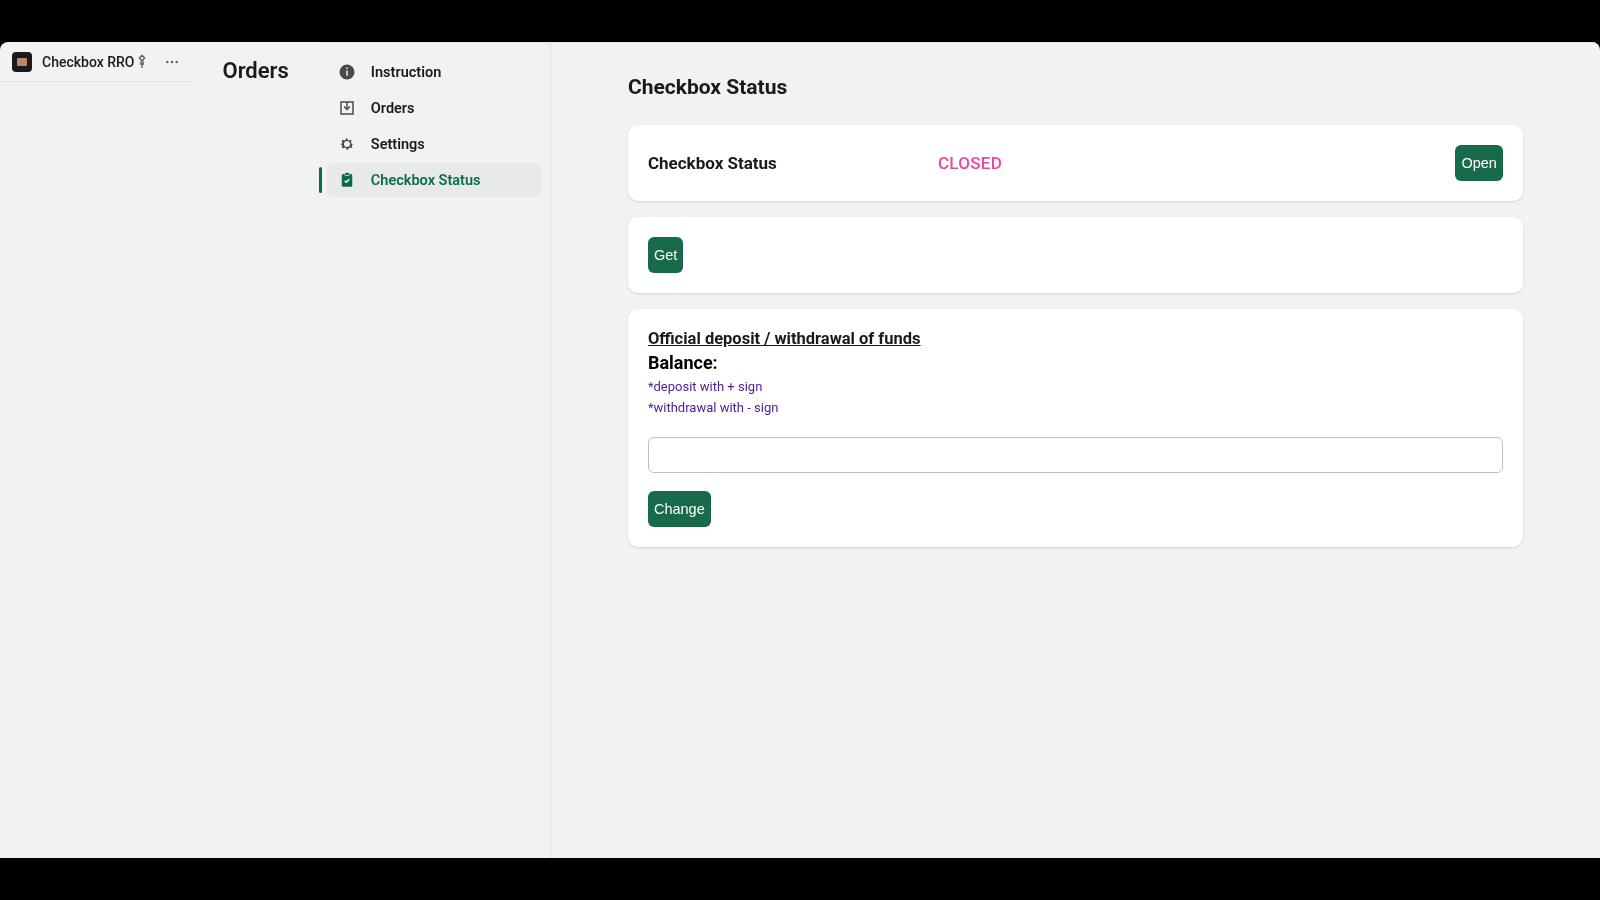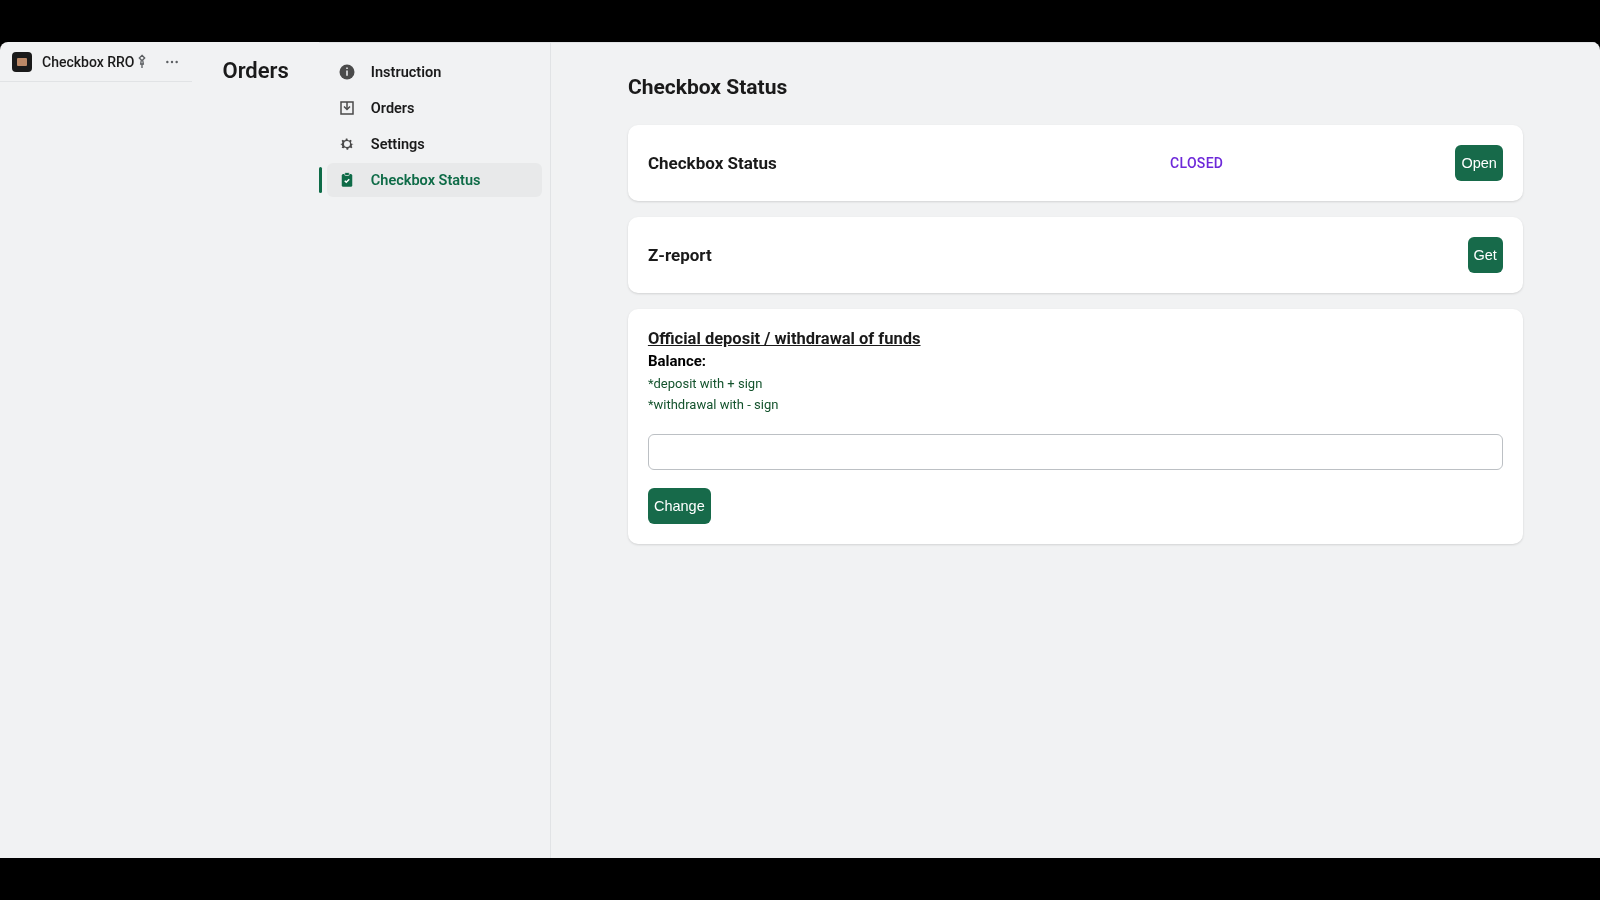--- a/index.html
+++ b/index.html
@@ -22,26 +22,26 @@
   .nav-item .icon { width: 20px; height: 20px; display:flex; align-items:center; justify-content:center; color:#4a4a4a;}
   .nav-item.active { background: #e8e9ea; color: #0e6b47; position:relative;}
   .nav-item.active::before{content:"";position:absolute;left:-8px;top:4px;bottom:4px;width:3px;background:#0e6b47;border-radius:2px;}
   .nav-item.active .icon { color: #0e6b47; }
   .content { flex: 1; overflow-y: auto; padding: 32px 0 40px; }
   .content-inner { width: 895px; margin: 0 auto; }
   .page-title { font-size: 21px; font-weight: 700; color: #1a1a1a; margin-bottom: 26px; }
   .card { background: #fff; border-radius: 10px; box-shadow: 0 1px 2px rgba(0,0,0,0.06), 0 1px 3px rgba(0,0,0,0.08); margin-bottom: 16px; padding: 20px; }
   .row-card { display: flex; align-items: center; }
   .row-card .label { flex: 0 0 290px; font-size: 17px; font-weight: 700; color:#1a1a1a;}
-  .row-card .status { flex: 1; color: #6d28d9; font-size: 14px; font-weight: 500; letter-spacing: 0.3px; text-align: center;}
+  .row-card .status { flex: 1; color: #ec4899; font-size: 17px; font-weight: 500; letter-spacing: 0.3px;}
   .row-card .actions { }
   .btn { background: #176a4a; color: #fff; border: none; border-radius: 6px; padding: 10px 6px; font-size: 14.5px; font-weight: 500; cursor: pointer; }
   .funds-card h3 { font-size: 16.5px; font-weight: 700; color:#1a1a1a; margin-bottom:4px;text-decoration:underline;}
-  .funds-card .balance { font-size: 15px; font-weight: 700; margin-bottom: 4px;}
-  .funds-card .hint { font-size: 13px; color: #14532d; line-height:1.6;}
+  .funds-card .balance { font-size: 18px; font-weight: 700; margin-bottom: 4px;}
+  .funds-card .hint { font-size: 13px; color: #4c1d95; line-height:1.6;}
   .funds-card input[type=text]{ width:100%; height:36px; border:1px solid #bcc0c4; border-radius:6px; margin-top:18px; margin-bottom:18px; padding:0 10px; font-size:14px;}
   .help-row { text-align: center; margin-top: 40px; }
   .help-row a { color: #2c6ecb; text-decoration: underline; font-size: 15px;}
   .help-row .info-badge{ display:inline-flex; width:18px;height:18px;border-radius:50%;background:#2c6ecb;color:#fff;vertical-align:middle;margin-right:8px;align-items:center;justify-content:center;font-size:12px;font-weight:700;font-style:italic;font-family:Georgia,serif;}
   .ext-icon{display:inline-block;vertical-align:middle;margin-left:4px;}
   svg{display:block;}
 </style>
 </head>
 <body>
 
@@ -119,21 +119,20 @@
 
         <div class="card row-card">
           <div class="label">Checkbox Status</div>
           <div class="status">CLOSED</div>
           <div class="actions">
             <button class="btn">Open</button>
           </div>
         </div>
 
         <div class="card row-card">
-          <div class="label" style="flex:1">Z-report</div>
           <div class="actions">
             <button class="btn">Get</button>
           </div>
         </div>
 
         <div class="card funds-card">
           <h3>Official deposit / withdrawal of funds</h3>
           <div class="balance">Balance:</div>
           <div class="hint">*deposit with + sign</div>
           <div class="hint">*withdrawal with - sign</div>

